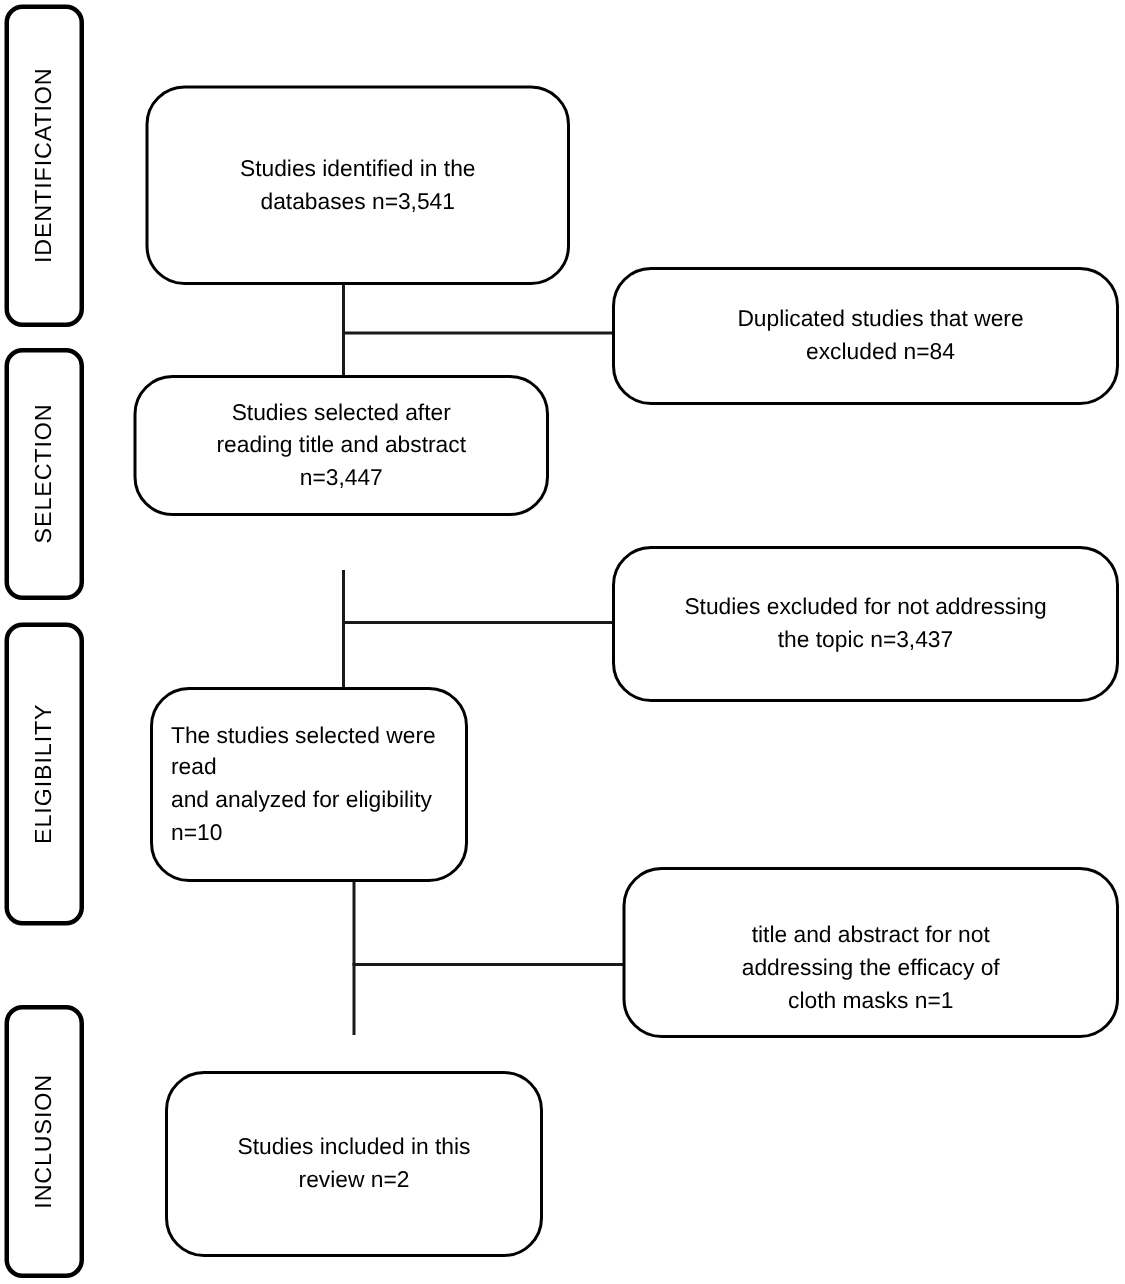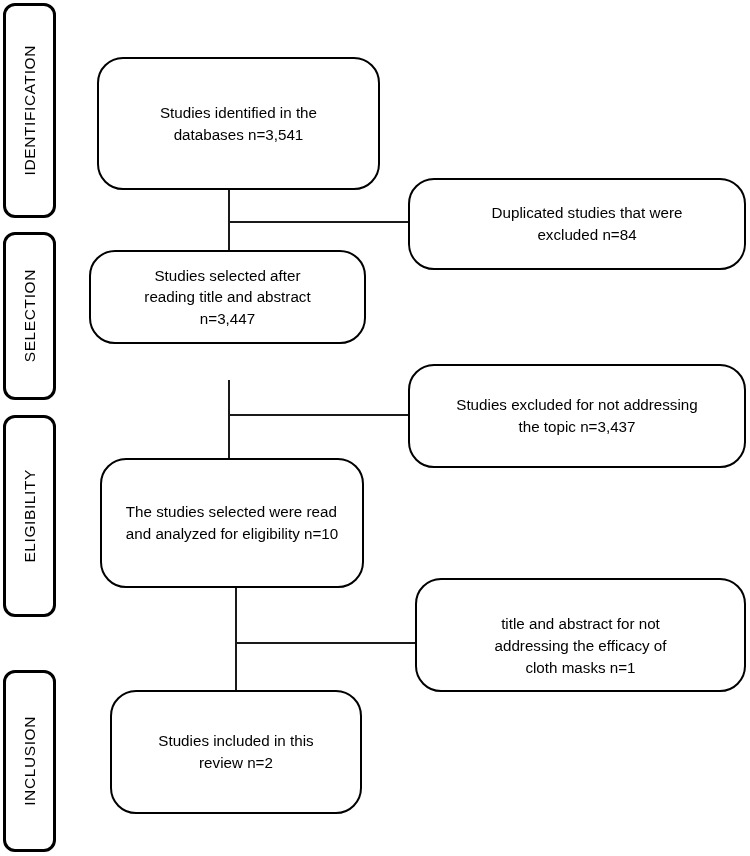--- a/index.html
+++ b/index.html
@@ -118,27 +118,27 @@
       <span>databases n=3,541</span></div>
   </div>
 
   <div class="flow-box" style="left:89px; top:250px; width:277px; height:94px;">
     <div class="flow-text">
       <span>Studies selected after</span><br>
       <span>reading title and abstract</span><br>
       <span>n=3,447</span></div>
   </div>
 
-  <div class="flow-box align-left" style="left:100px; top:458px; width:264px; height:130px;">
+  <div class="flow-box align-left" style="left:100px; top:458px; width:212px; height:130px;">
     <div class="flow-text">
       <span>The studies selected were read</span><br>
       <span>and analyzed for eligibility n=10</span></div>
   </div>
 
-  <div class="flow-box" style="left:110px; top:690px; width:252px; height:124px;">
+  <div class="flow-box" style="left:110px; top:714px; width:252px; height:124px;">
     <div class="flow-text">
       <span>Studies included in this</span><br>
       <span>review n=2</span></div>
   </div>
 
   <div class="flow-box" style="left:408px; top:178px; width:338px; height:92px;padding-left:20px;">
     <div class="flow-text">
       <span>Duplicated studies that were</span><br>
       <span>excluded n=84</span></div>
   </div>

